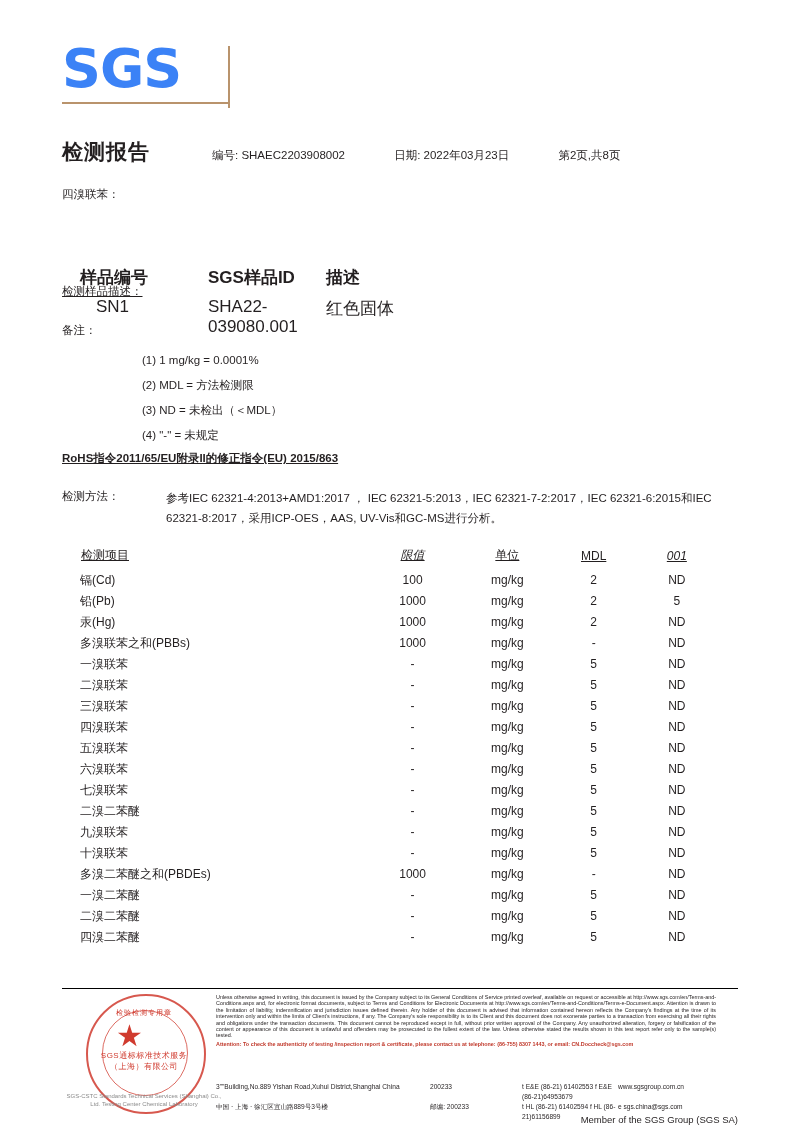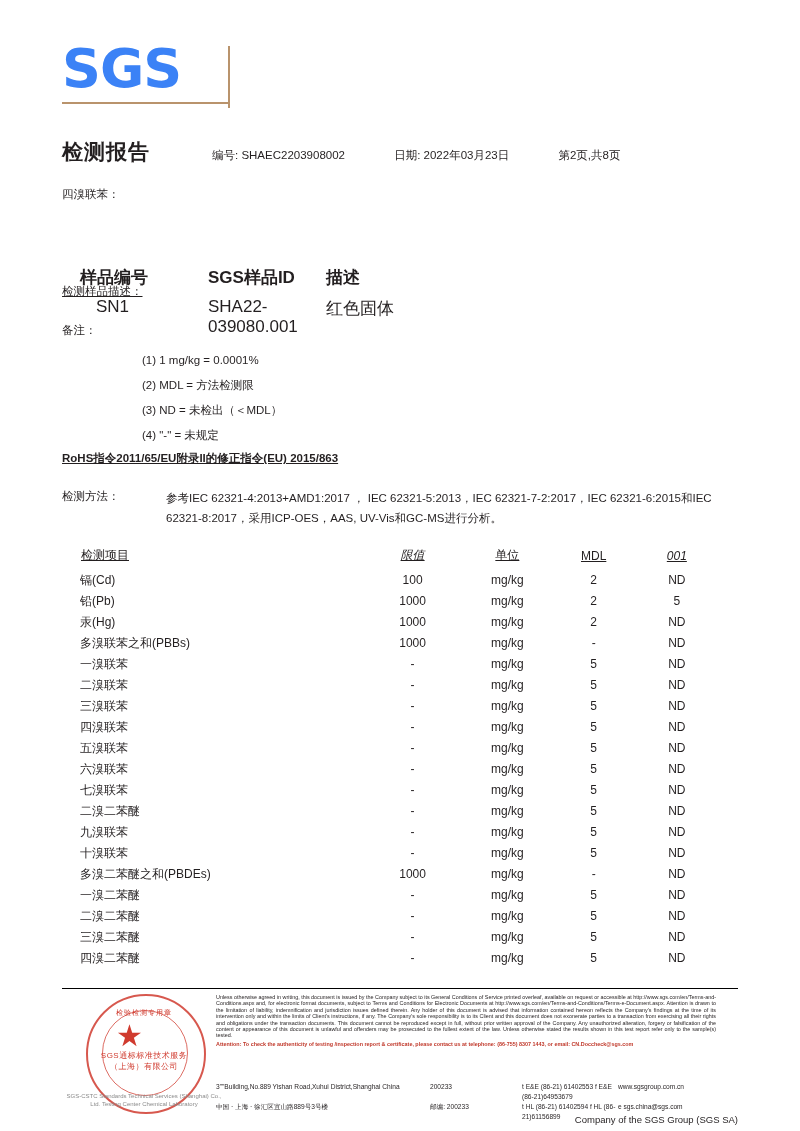--- a/index.html
+++ b/index.html
@@ -465,27 +465,20 @@
           <td class="c-001">ND</td>
         </tr>
         <tr>
           <td class="c-item">二溴二苯醚</td>
           <td class="c-limit">-</td>
           <td class="c-unit">mg/kg</td>
           <td class="c-mdl">5</td>
           <td class="c-001">ND</td>
         </tr>
         <tr>
-          <td class="c-item">三溴二苯醚</td>
-          <td class="c-limit">-</td>
-          <td class="c-unit">mg/kg</td>
-          <td class="c-mdl">5</td>
-          <td class="c-001">ND</td>
-        </tr>
-        <tr>
           <td class="c-item">四溴二苯醚</td>
           <td class="c-limit">-</td>
           <td class="c-unit">mg/kg</td>
           <td class="c-mdl">5</td>
           <td class="c-001">ND</td>
         </tr>
       </tbody>
   </table>
 
   <div class="footer">
@@ -515,16 +508,16 @@
         <div class="addr-col4">www.sgsgroup.com.cn</div>
       </div>
       <div class="addr-row">
         <div class="addr-col1">中国 · 上海 · 徐汇区宜山路889号3号楼</div>
         <div class="addr-col2">邮编: 200233</div>
         <div class="addr-col3">t HL (86-21) 61402594   f HL (86-21)61156899</div>
         <div class="addr-col4">e sgs.china@sgs.com</div>
       </div>
     </div>
 
-    <div class="member">Company of the SGS Group (SGS SA)</div>
+    <div class="member">Member of the SGS Group (SGS SA)</div>
   </div>
 
 </div>
 
 </body></html>

